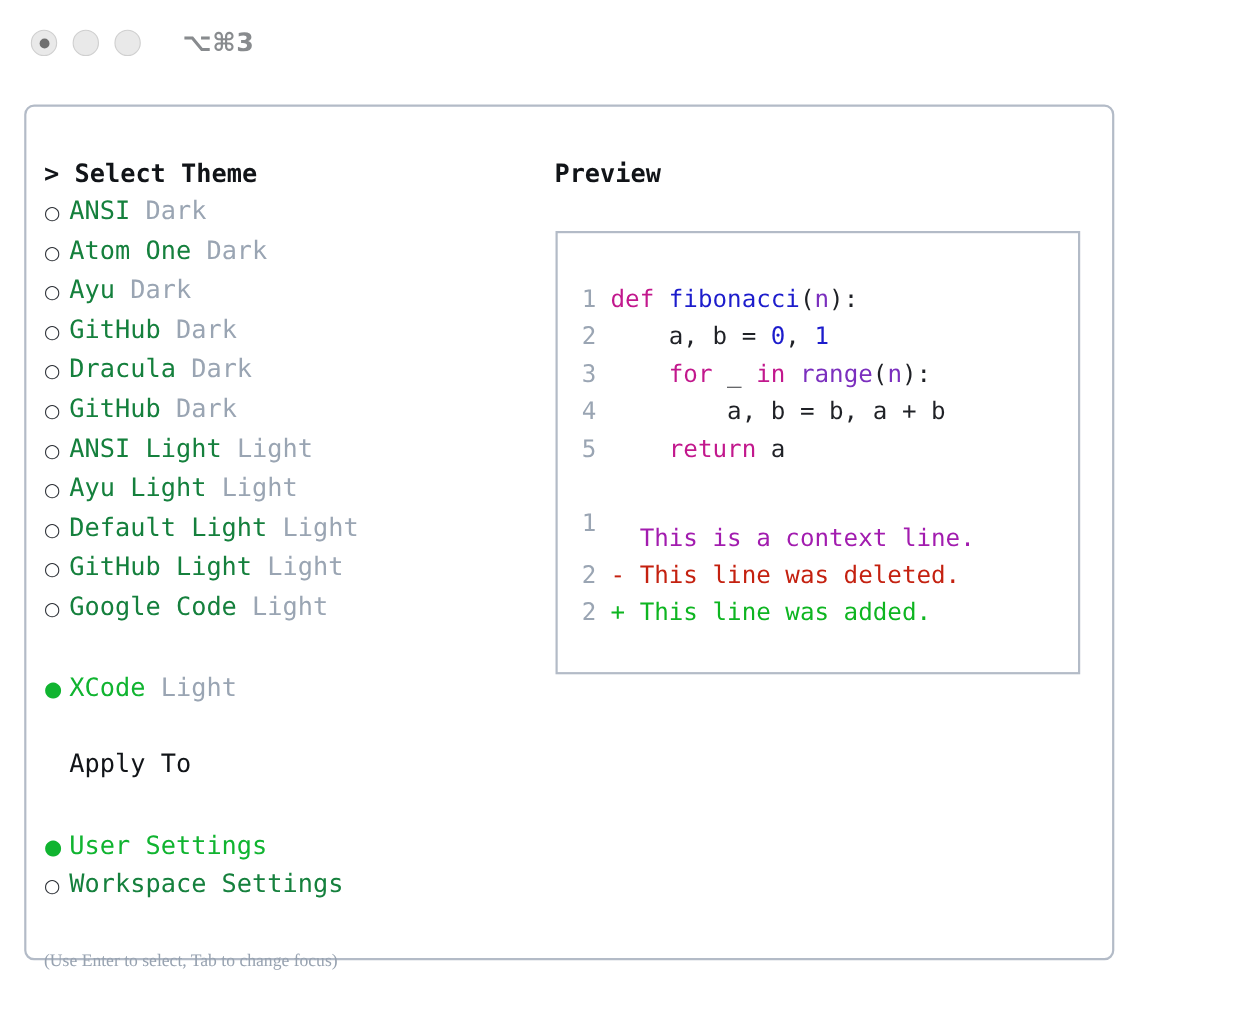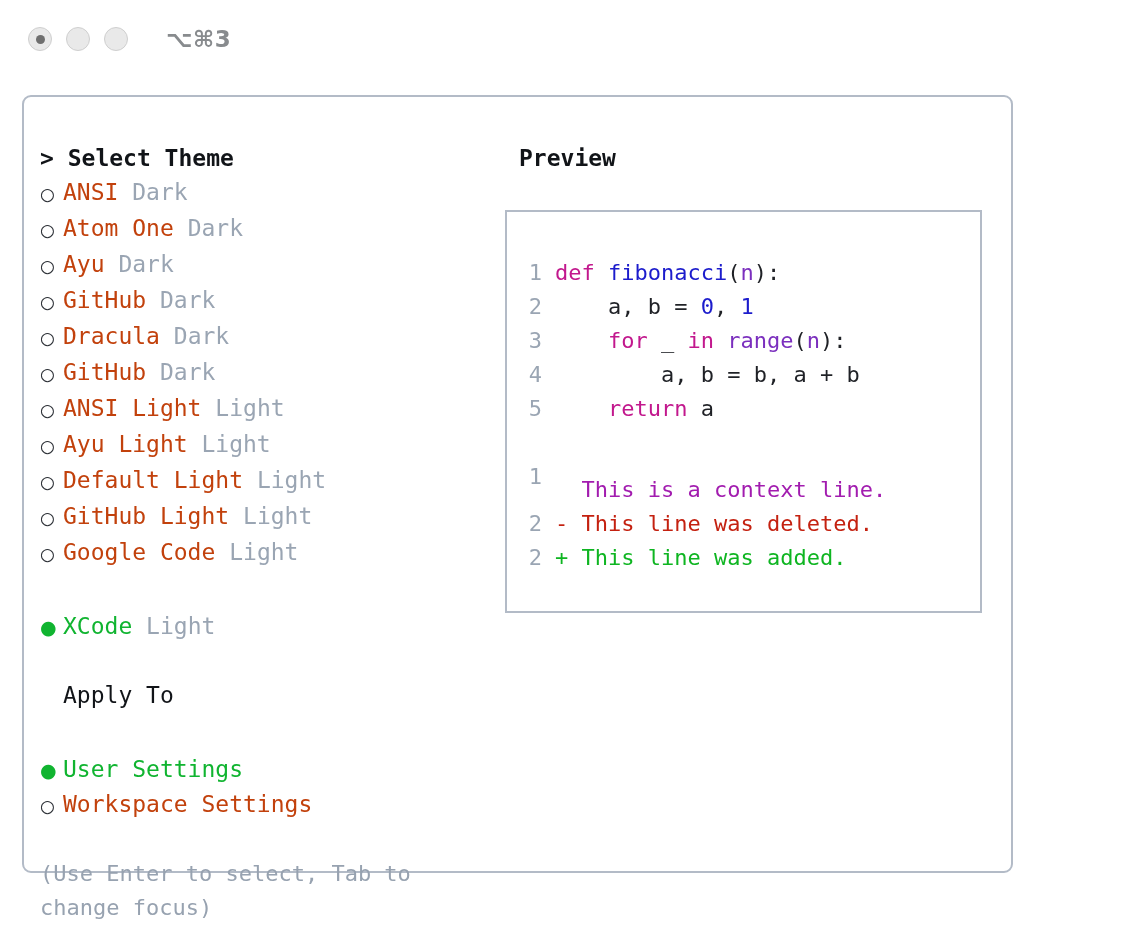--- a/index.html
+++ b/index.html
@@ -92,52 +92,53 @@
     font-weight: 700;
     color: #111418;
     line-height: 34px;
     white-space: pre;
   }
   #preview-heading {
     font-size: 23px;
     font-weight: 700;
     color: #111418;
     line-height: 34px;
-    margin-left: 15px;
+    margin-left: 0;
   }
   .opt-row {
     display: flex;
     align-items: baseline;
     font-size: 23px;
     line-height: 34px;
     white-space: pre;
   }
   .marker {
     width: 23px;
     flex: none;
     color: #2b2f35;
     font-family: "DejaVu Sans", "Liberation Sans", sans-serif;
     font-size: 17px;
   }
   .marker.sel { color: #10b430; font-size: 19px; }
   .marker.blank { color: transparent; }
-  .opt-name { color: #c2410c; }
+  .opt-name { color: #15803d; }
   .opt-row.selected .opt-name { color: #10b430; margin-top: 38px; }
   .opt-variant { color: #9aa5b3; }
   .group-head { font-weight: 400; color: #111418; }
 
   .spacer-block { height: 34px; }
 
   #hint-text {
-    font-size: 22px;
+    font-size: 16px;
     line-height: 34px;
     color: #97a2b0;
     width: 420px;
     margin-top: 34px;
     white-space: pre-wrap;
+    font-family: Liberation Serif, serif;
   }
 
   
   #preview-box {
     margin-top: 35px;
     margin-left: 1px;
     width: 477px;
     height: 403px;
     border: 2px solid #b3bbc7;
     box-sizing: border-box;

